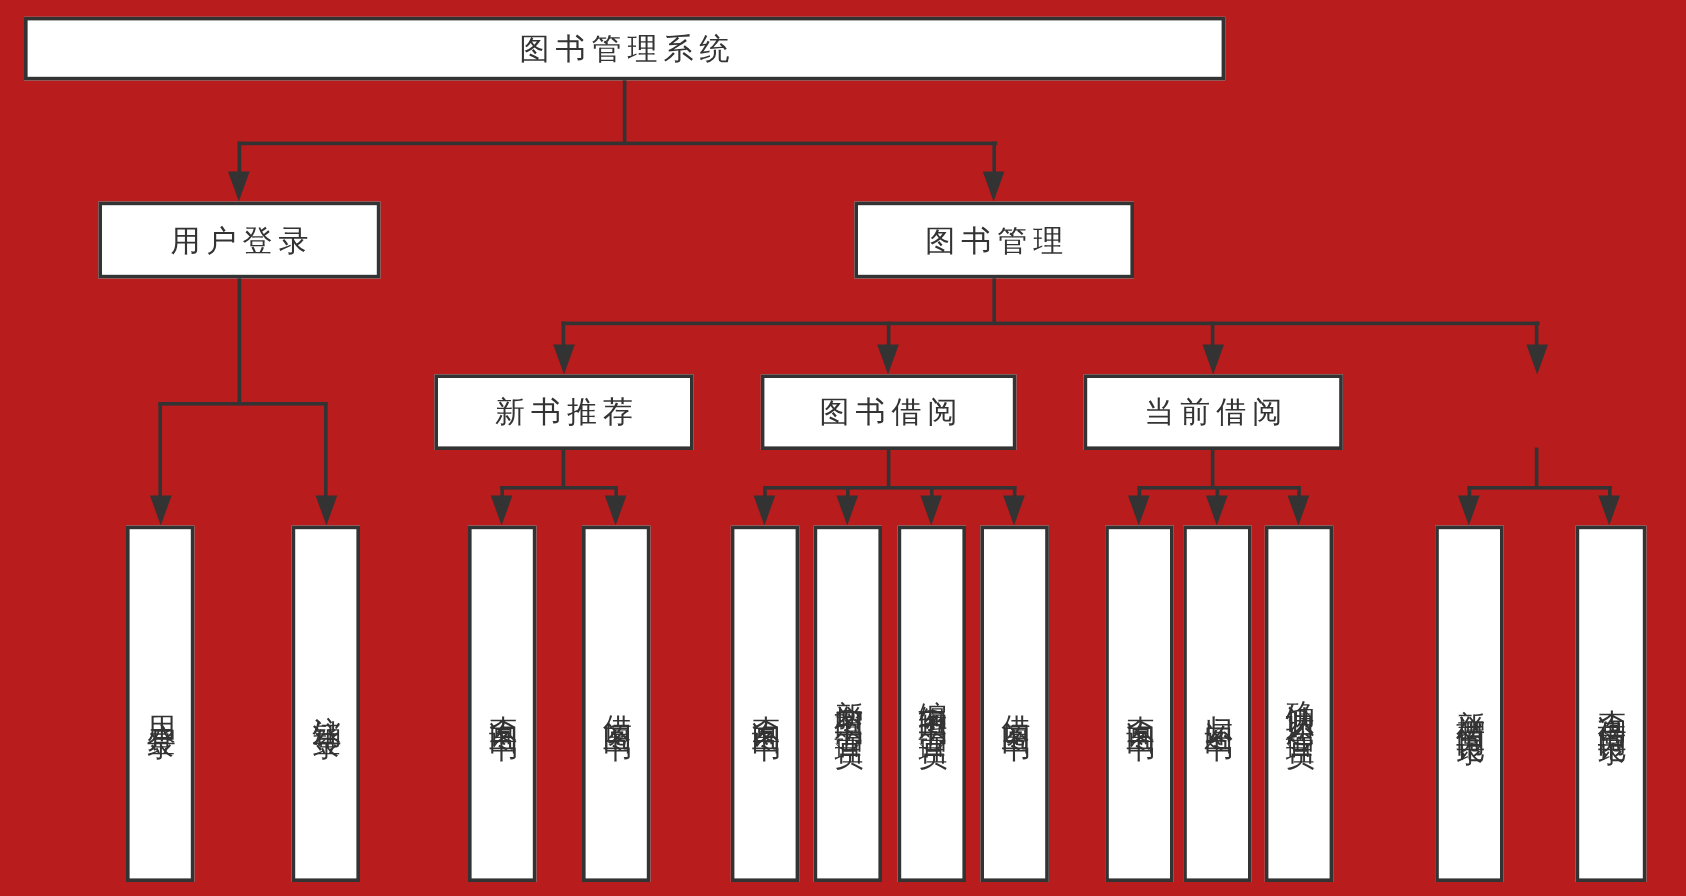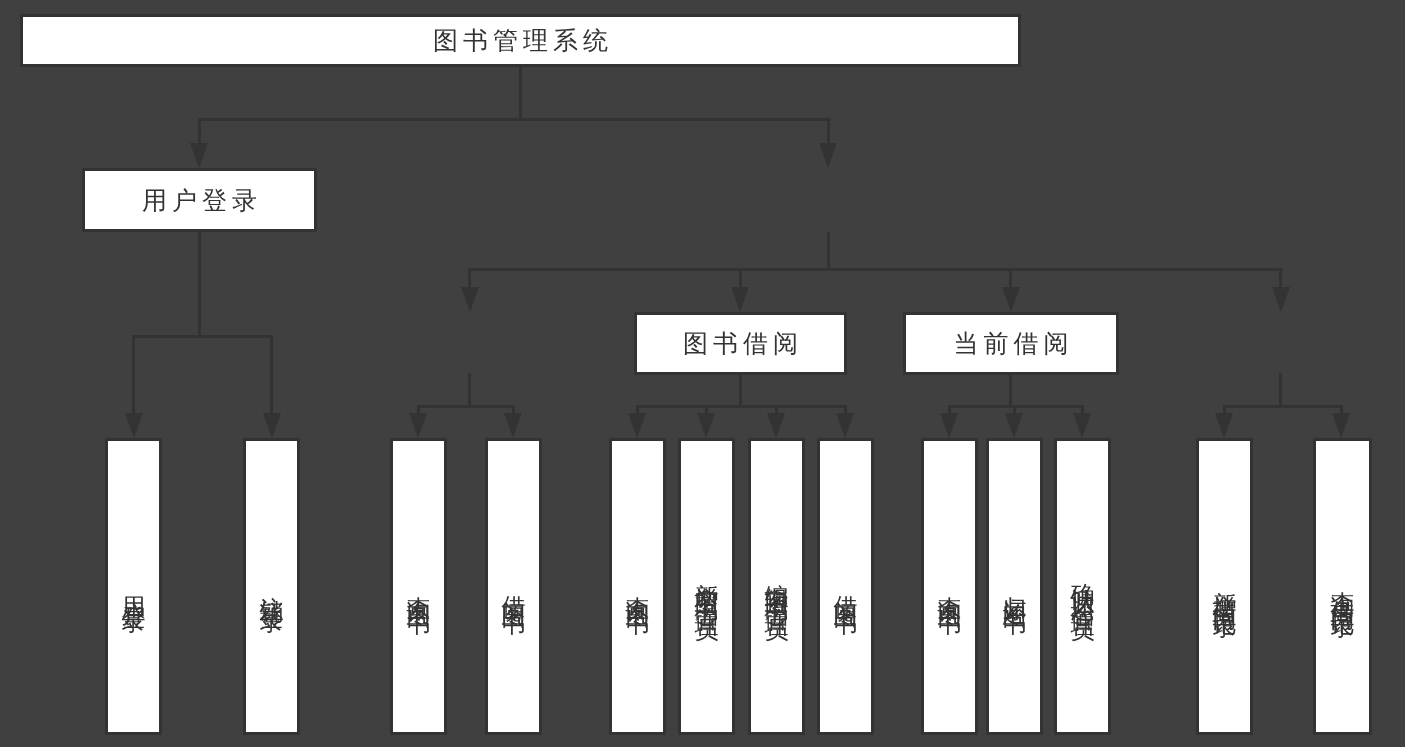--- a/index.html
+++ b/index.html
@@ -1,20 +1,20 @@
 <!DOCTYPE html>
 <html><head>
 <meta charset="utf-8">
 <style>
   html, body { margin: 0; padding: 0; background: #ffffff; }
   .stage {
     position: relative;
     width: 1405px;
     height: 747px;
-    background: #404040;
+    background: #b91c1c;
     font-family: "Liberation Sans", "DejaVu Sans", sans-serif;
     overflow: hidden;
   }
   .node {
     position: absolute;
     box-sizing: border-box;
     border: 3px solid #333333;
     background: #ffffff;
     display: flex;
     align-items: center;
@@ -67,39 +67,45 @@
   <div class="vline" style="left:519px; top:67px; height:53px;"></div>
   <div class="hline" style="left:198px; top:118px; width:633px;"></div>
   <div class="vline" style="left:198px; top:118px; height:28px;"></div>
   <div class="arrowhead" style="left:190px; top:143px;"></div>
   <div class="vline" style="left:827px; top:118px; height:28px;"></div>
   <div class="arrowhead" style="left:819px; top:143px;"></div>
 
   <div class="node" style="left:82px; top:168px; width:235px; height:64px;">
     <span class="h-label">用户登录</span>
   </div>
+  <div class="node" style="left:712px; top:168px; width:233px; height:64px;">
+    <span class="h-label">图书管理</span>
+  </div>
 
   <div class="vline" style="left:198px; top:232px; height:105px;"></div>
   <div class="hline" style="left:132px; top:335px; width:141px;"></div>
   <div class="vline" style="left:132px; top:335px; height:80px;"></div>
   <div class="arrowhead" style="left:125px; top:413px;"></div>
   <div class="vline" style="left:270px; top:335px; height:80px;"></div>
   <div class="arrowhead" style="left:263px; top:413px;"></div>
 
   <div class="vline" style="left:827px; top:232px; height:38px;"></div>
   <div class="hline" style="left:468px; top:268px; width:815px;"></div>
   <div class="vline" style="left:468px; top:268px; height:22px;"></div>
   <div class="arrowhead" style="left:461px; top:287px;"></div>
   <div class="vline" style="left:739px; top:268px; height:22px;"></div>
   <div class="arrowhead" style="left:731px; top:287px;"></div>
   <div class="vline" style="left:1009px; top:268px; height:22px;"></div>
   <div class="arrowhead" style="left:1002px; top:287px;"></div>
   <div class="vline" style="left:1279px; top:268px; height:22px;"></div>
   <div class="arrowhead" style="left:1272px; top:287px;"></div>
 
+  <div class="node" style="left:362px; top:312px; width:216px; height:63px;">
+    <span class="h-label">新书推荐</span>
+  </div>
   <div class="node" style="left:634px; top:312px; width:213px; height:63px;">
     <span class="h-label">图书借阅</span>
   </div>
   <div class="node" style="left:903px; top:312px; width:216px; height:63px;">
     <span class="h-label">当前借阅</span>
   </div>
 
   <div class="vline" style="left:468px; top:373px; height:34px;"></div>
   <div class="hline" style="left:417px; top:405px; width:98px;"></div>
   <div class="vline" style="left:417px; top:405px; height:10px;"></div>

